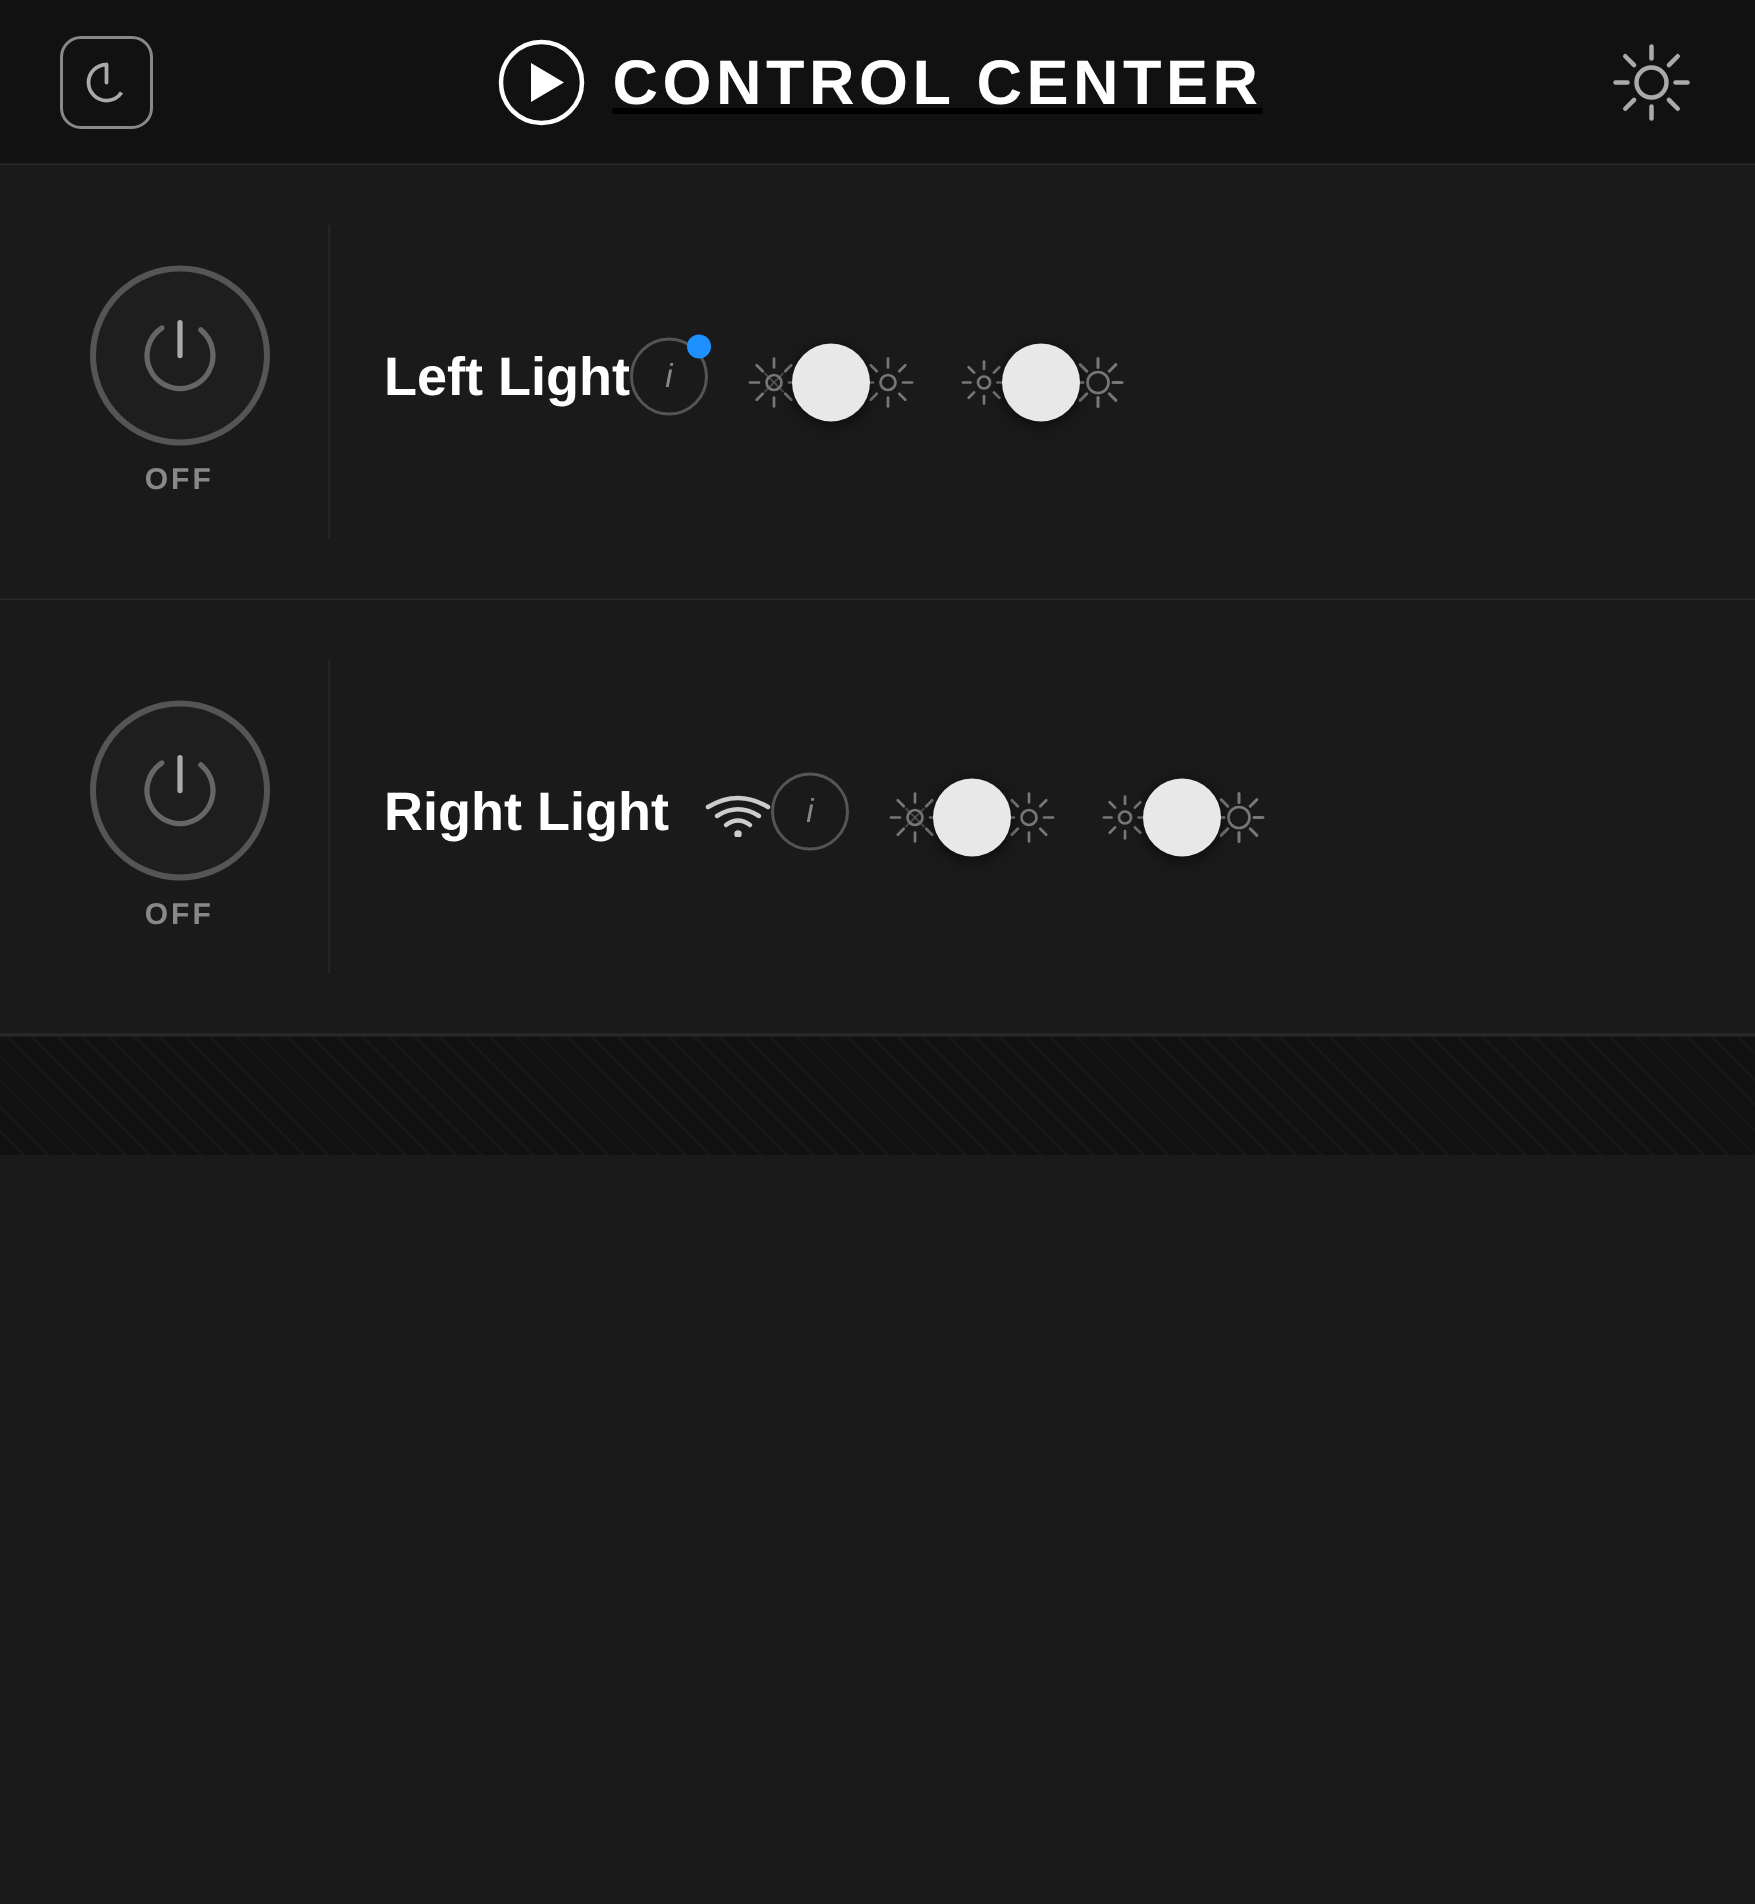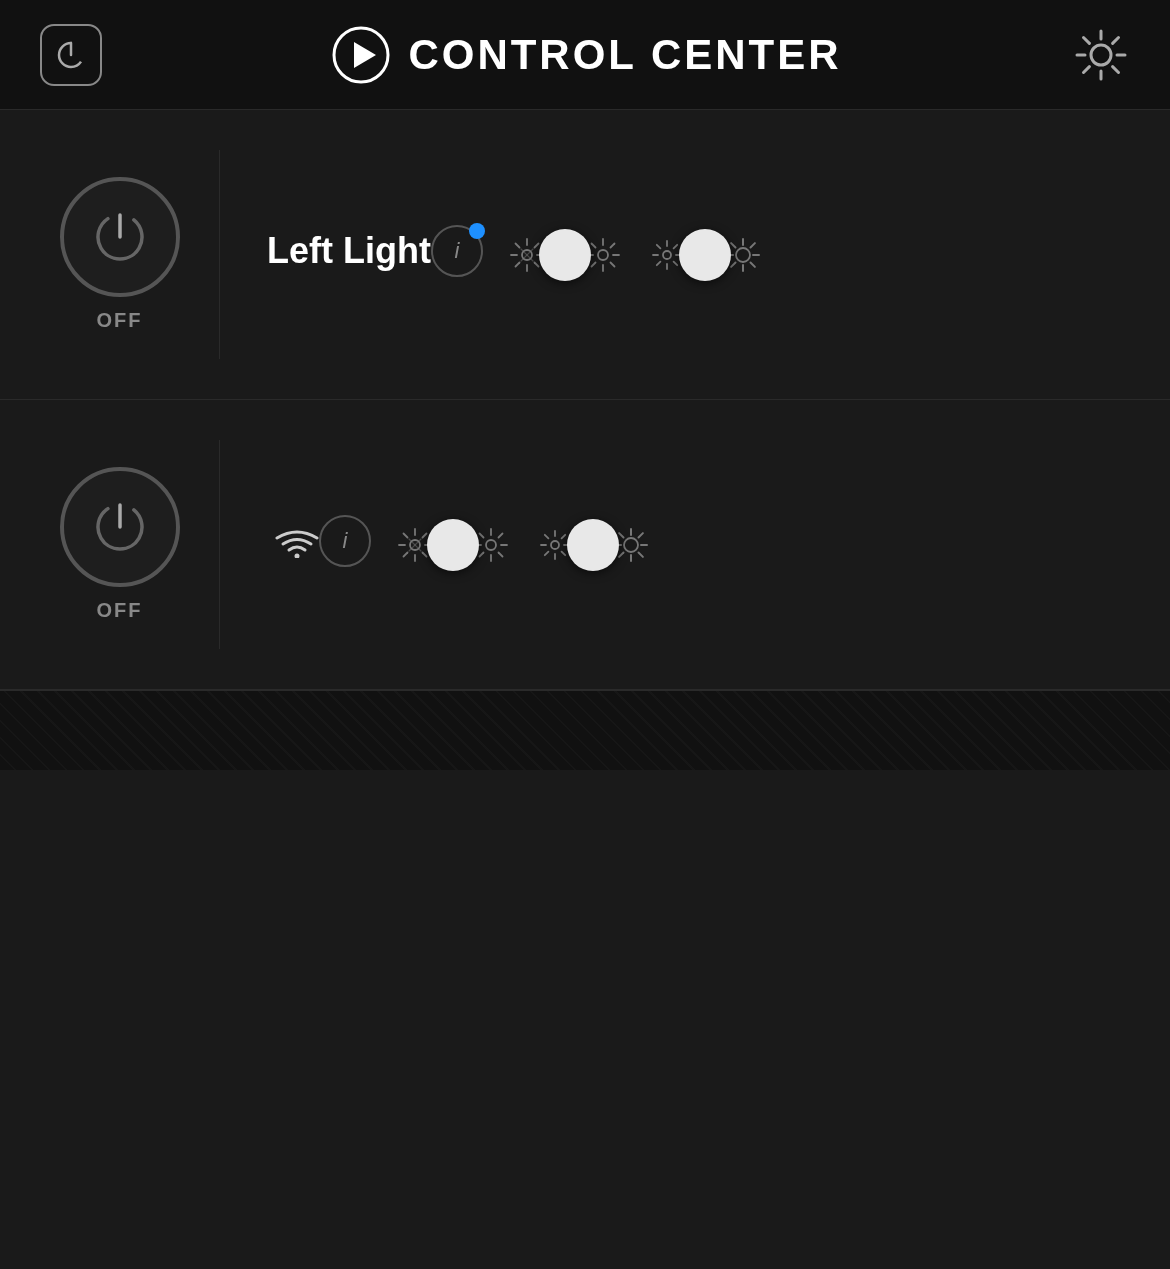--- a/index.html
+++ b/index.html
@@ -14,20 +14,21 @@
 
     
     .header {
       background: #111;
       display: flex;
       align-items: center;
       justify-content: space-between;
       padding: 30px 40px;
       border-bottom: 1px solid #2a2a2a;
       height: 110px;
+      text-decoration: underline;
     }
 
     .header-left {
       display: flex;
       align-items: center;
     }
 
     .power-btn-header {
       width: 62px;
       height: 62px;
@@ -81,21 +82,21 @@
 
     .light-card-left {
       display: flex;
       flex-direction: column;
       align-items: center;
       justify-content: center;
       width: 180px;
       flex-shrink: 0;
       padding-right: 20px;
       border-right: 1px solid #2a2a2a;
-      margin-right: 47px;
+      margin-right: 36px;
     }
 
     .power-circle {
       width: 120px;
       height: 120px;
       border-radius: 50%;
       border: 4px solid #555;
       display: flex;
       align-items: center;
       justify-content: center;
@@ -402,20 +403,21 @@
           <path d="M32 10 A22 22 0 1 1 31.999 10" fill="none" stroke="#666" stroke-width="3.5" stroke-linecap="round" stroke-dasharray="110 30" stroke-dashoffset="-15"></path>
           <line x1="32" y1="10" x2="32" y2="32" stroke="#aaa" stroke-width="3.5" stroke-linecap="round"></line>
         </svg>
       </div>
       <span class="power-off-label">OFF</span>
     </div>
 
     <div class="light-card-right">
       <div class="card-header">
         <div class="card-title-row">
+          <span class="card-title">Right Light</span>
 
           <div style="margin-left: 8px;">
             <svg width="44" height="34" viewBox="0 0 44 34">
               <path d="M2 14 Q22 2 42 14" fill="none" stroke="#ccc" stroke-width="3" stroke-linecap="round"></path>
               <path d="M8 20 Q22 11 36 20" fill="none" stroke="#ccc" stroke-width="3" stroke-linecap="round"></path>
               <path d="M14 26 Q22 20 30 26" fill="none" stroke="#ccc" stroke-width="3" stroke-linecap="round"></path>
               <circle cx="22" cy="32" r="2.5" fill="#ccc"></circle>
             </svg>
           </div>
         </div>

